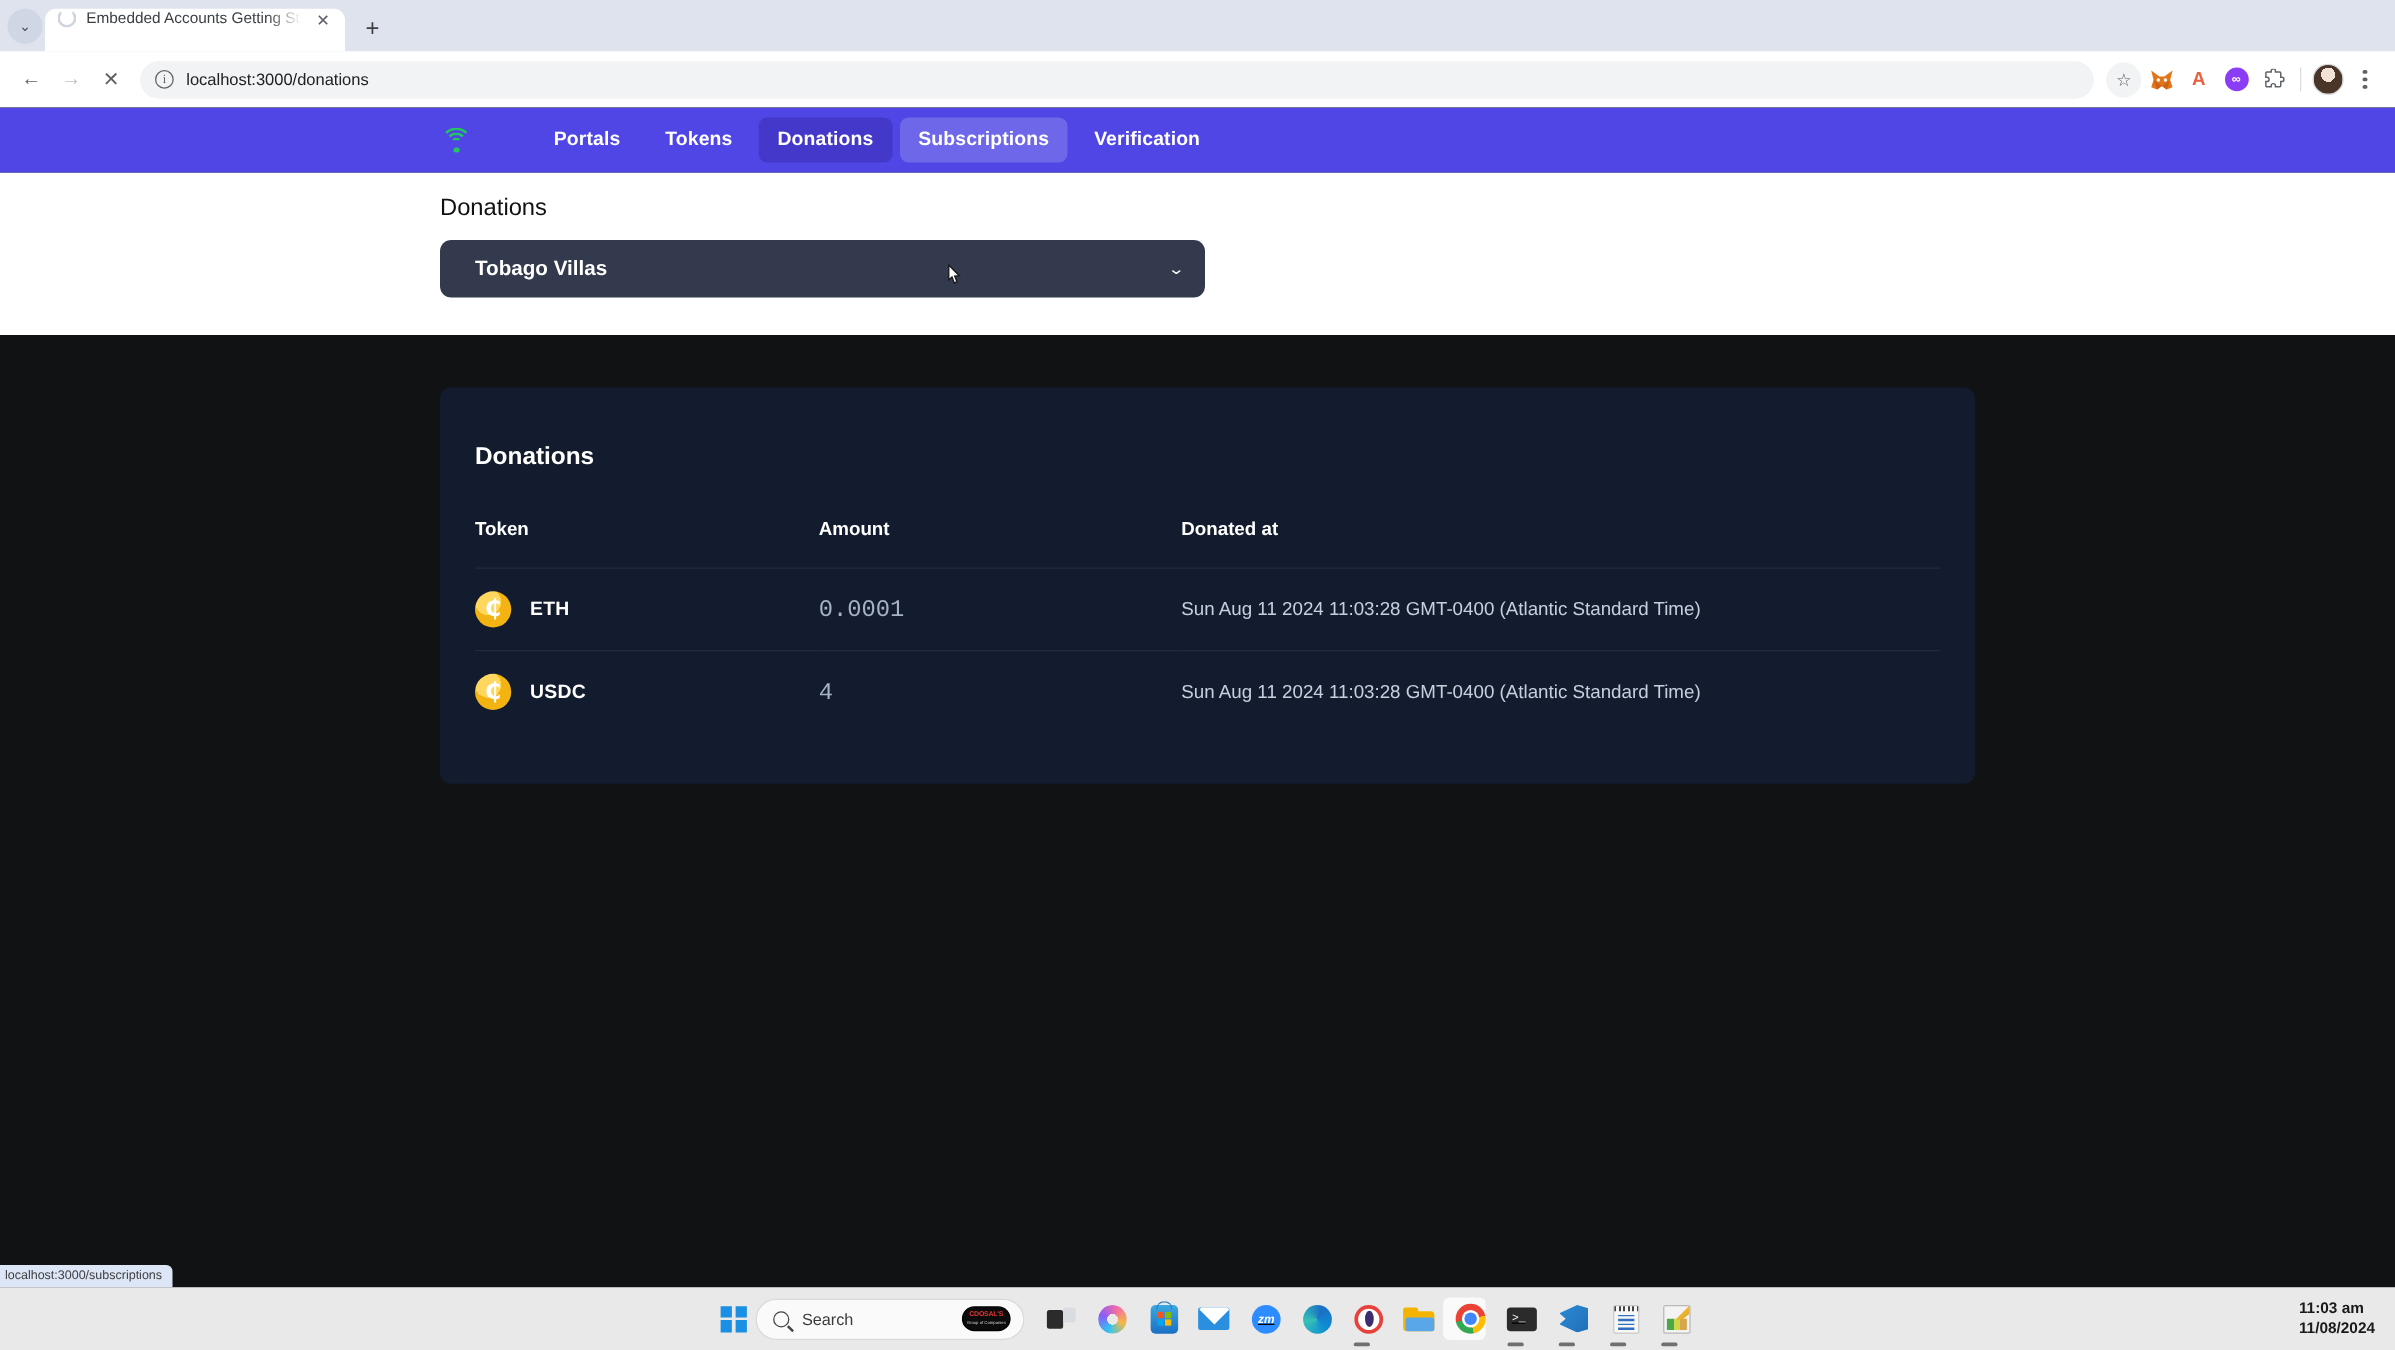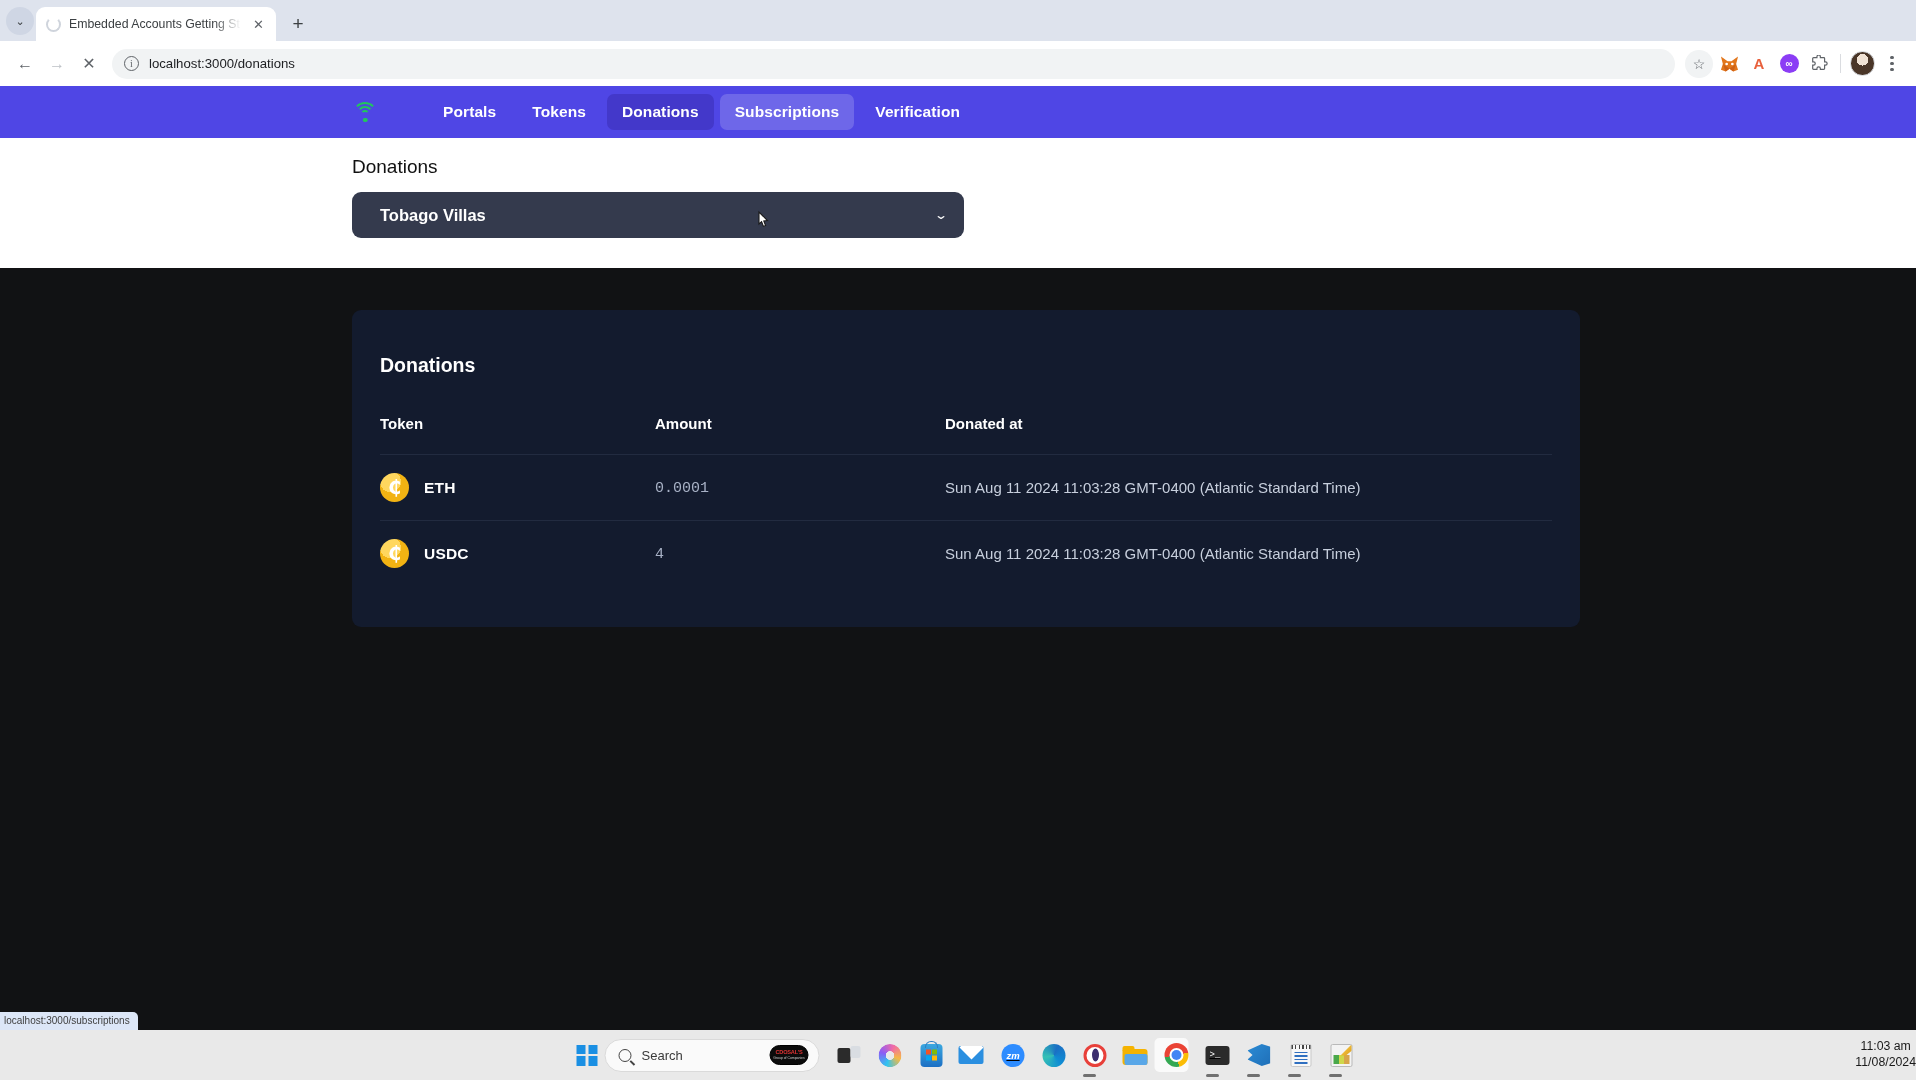--- a/index.html
+++ b/index.html
@@ -16,21 +16,21 @@
     height:41px; background:#dee3ed; display:flex; align-items:flex-end;
     padding-left:4px; position:relative; flex:0 0 41px;
   }
   .tab-chevron {
     width:28px; height:28px; margin:0 2px 6px 2px; border-radius:50%;
     display:flex; align-items:center; justify-content:center;
     background:#cfd6e4; color:#3c4043; font-size:11px;
   }
   .tab {
     height:34px; min-width:240px; max-width:250px; background:#fff;
-    border-radius:9px 9px 0 0; display:flex; align-items:center;
+    border-radius:9px 9px 0 0; display:flex; align-items:flex-start;
     padding:0 8px 0 10px; gap:8px; position:relative;
   }
   .tab-spinner {
     width:15px; height:15px; border-radius:50%;
     border:2px solid #cfd4dc; border-top-color:transparent; flex:0 0 15px;
   }
   .tab-title {
     font-size:12.3px; color:#3c4043; white-space:nowrap; overflow:hidden;
     flex:1; -webkit-mask-image:linear-gradient(to right,#000 84%,transparent 100%);
             mask-image:linear-gradient(to right,#000 84%,transparent 100%);
@@ -159,21 +159,21 @@
   .tok-cell { display:flex; align-items:center; gap:15px; }
   .tok-icon {
     width:29px; height:29px; border-radius:50%; flex:0 0 29px;
     background:radial-gradient(circle at 36% 30%, #ffd75e 0 38%, #f2b313 38% 100%);
     display:flex; align-items:center; justify-content:center;
     color:#fff; font-size:19px; font-weight:bold; line-height:1;
     font-family:"DejaVu Sans", sans-serif; padding-bottom:1px;
   }
   .tok-name { font-size:15.5px; color:#fff; font-weight:bold; letter-spacing:.2px; }
   .amount {
-    font-size:15px; color:#a8b2c6;
+    font-size:19px; color:#a8b2c6;
     font-family:"Liberation Mono", "DejaVu Sans Mono", monospace;
   }
   .donated-at { font-size:15px; color:#c7cfdd; }
 
   
   .status-bubble {
     position:absolute; left:0; bottom:0; background:#dce6f7; color:#404040;
     font-size:10px; padding:3px 8px 4px 4px; border-radius:0 5px 0 0;
     white-space:nowrap;
   }
@@ -344,21 +344,21 @@
   .ico-paint .bars {
     position:absolute; bottom:2px; left:2px; right:2px; height:9px;
     background:linear-gradient(to right,#4aa84a 0 34%,#cfd84a 34% 67%,#d8a54a 67% 100%);
   }
   .ico-paint .pen {
     position:absolute; right:-1px; top:-1px; width:12px; height:12px;
     background:linear-gradient(135deg,#ffd24a,#d99b1c);
     clip-path:polygon(100% 0, 100% 55%, 45% 100%, 0 100%);
   }
   .tb-clock {
-    margin-left:auto; text-align:center; line-height:1.28;
+    margin-left:auto; text-align:left; padding-right:16px; line-height:1.28;font-weight:bold;
   }
   .tb-clock div { font-size:12.3px; color:#1a1a1a; }
 
   
   .cursor { position:absolute; width:16px; height:22px; pointer-events:none; }
 </style>
 </head>
 <body>
 
 <div class="browser">

